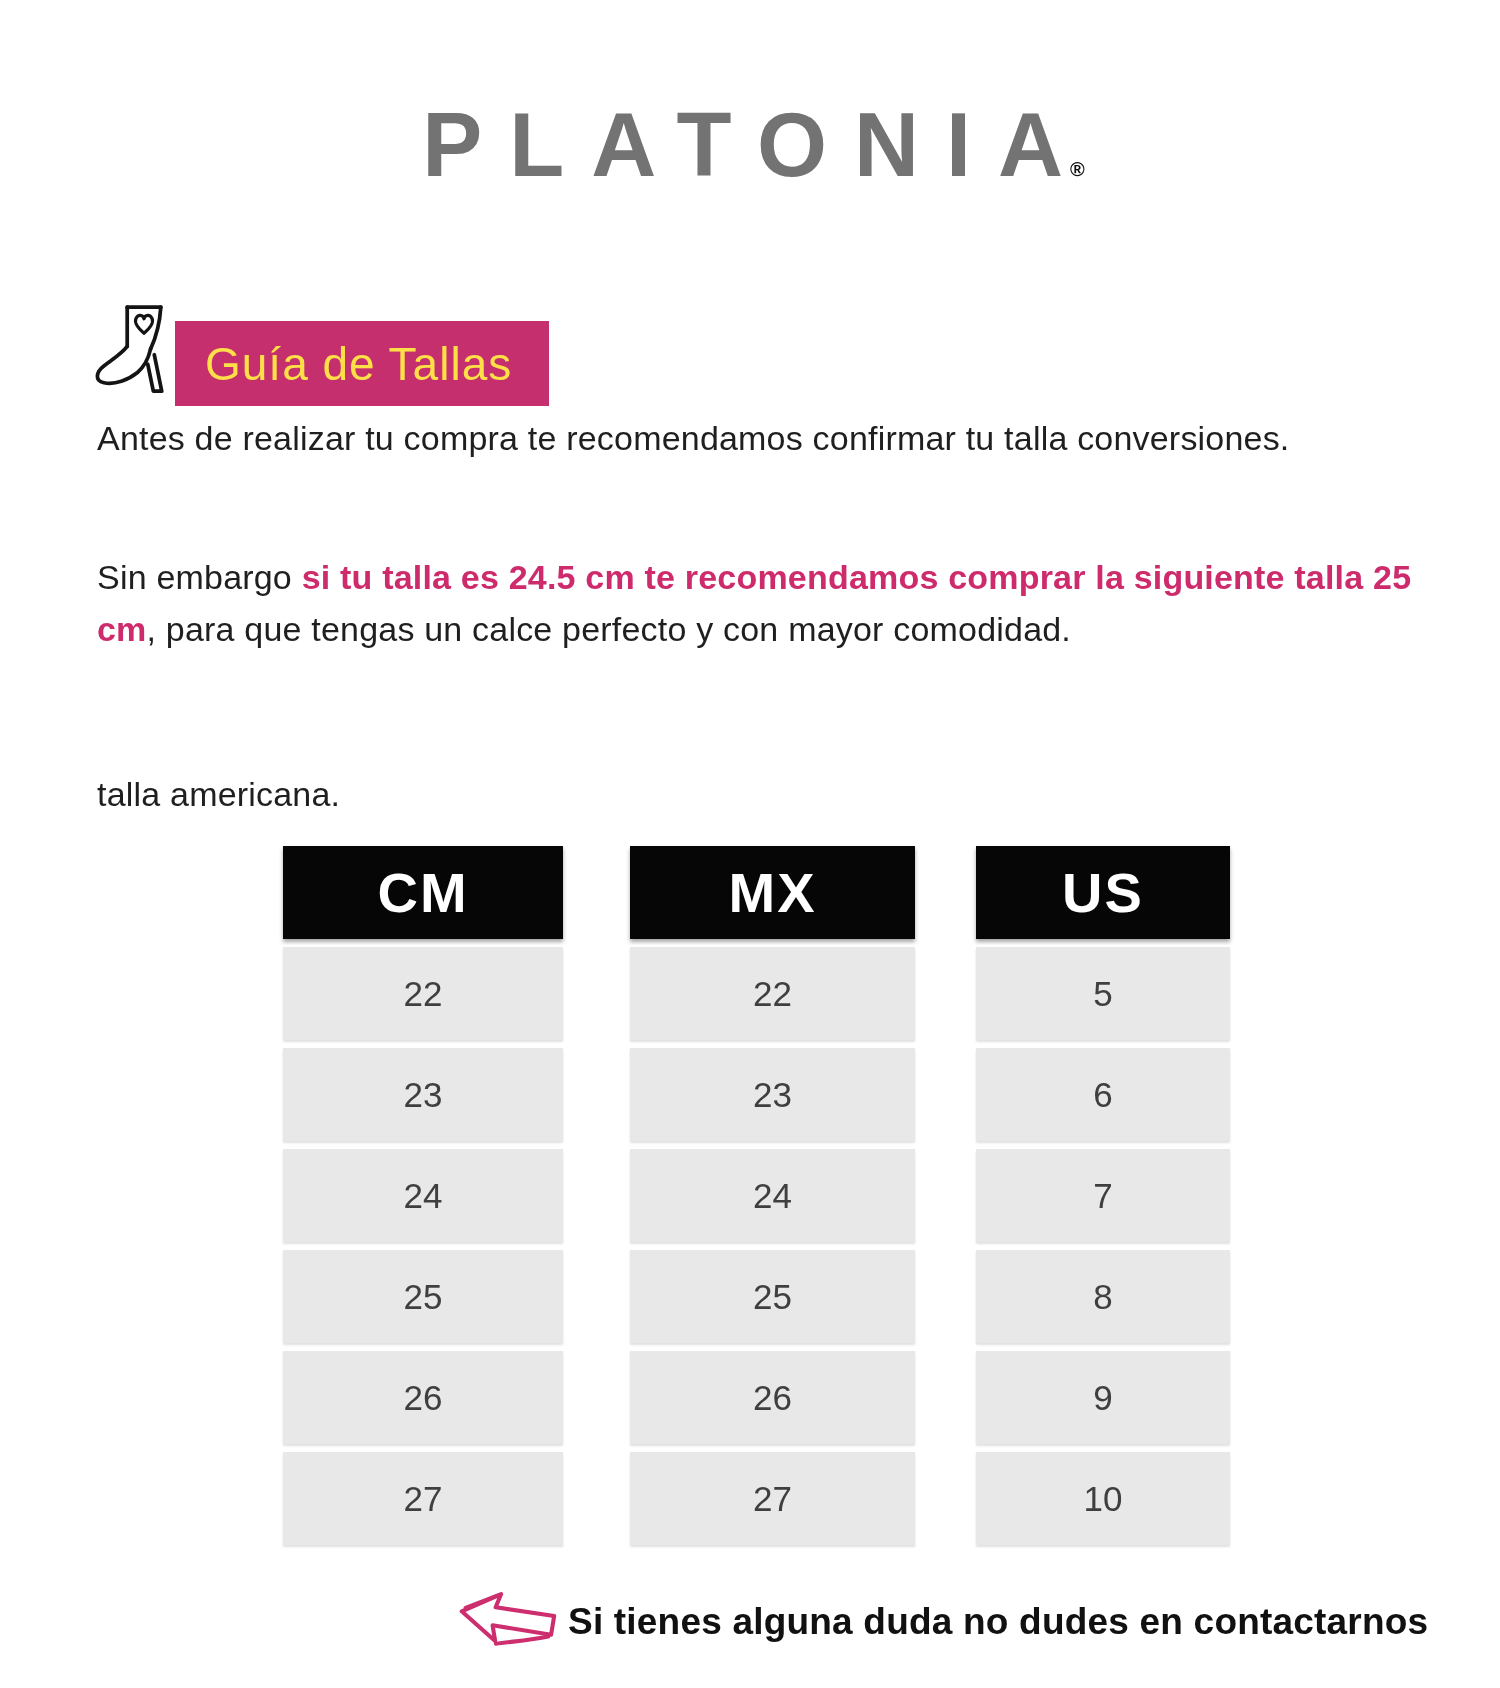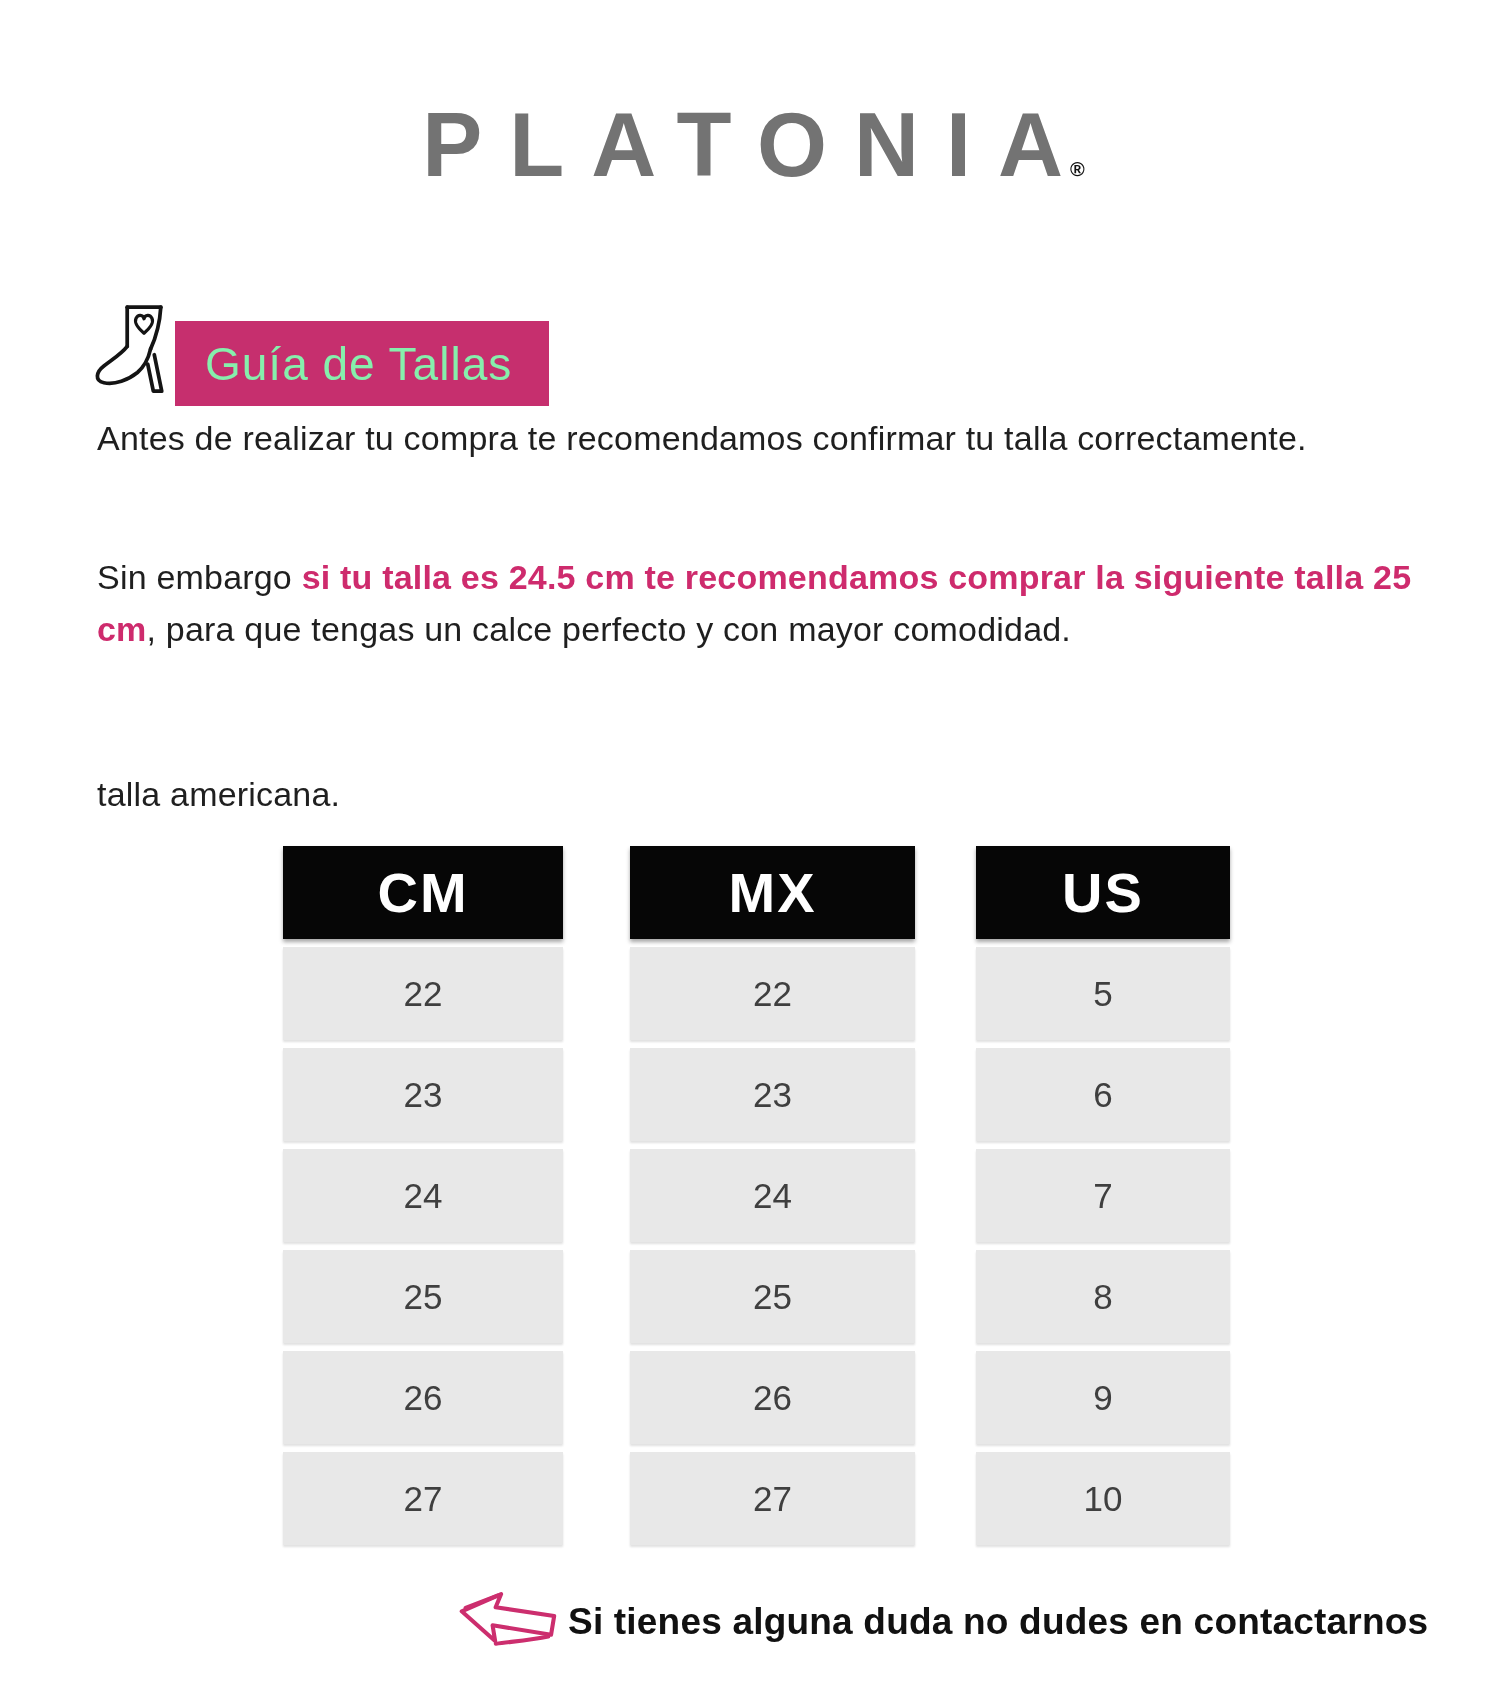--- a/index.html
+++ b/index.html
@@ -43,21 +43,21 @@
   .guide-icon{
     position:absolute;left:84px;top:295px;width:120px;height:112px;
   }
   .title-banner{
     position:absolute;left:175px;top:321px;width:374px;height:85px;
     background:var(--accent);
     display:flex;align-items:center;
     padding-left:30px;
   }
   .title-banner .title{
-    color:#86efac;
+    color:#fde047;
     font-size:46px;
     font-weight:400;
     letter-spacing:1px;
     white-space:nowrap;
   }
   
   .para{
     position:absolute;left:97px;width:1340px;
     font-size:34px;
     line-height:52px;
@@ -127,21 +127,21 @@
     <path d="M60 41 C53 35 49 30 51.5 25 C53.5 20.5 59 21 60 25.5 C61 21 66.5 20.5 68.5 25 C71 30 67 35 60 41 Z" stroke-width="3.4"></path>
     <path d="M42 55 C36 63 26 69 17 76 C8.5 82.5 7 92 17 94 C29 96.5 43 91 53 83 C60 77 64.5 69 67 58"></path>
     <path d="M64 74 L70 103 L79 103 L71 64"></path>
   </svg>
 
   <div class="title-banner">
     <span class="title">Guía de Tallas</span>
   </div>
 
   <div class="para p1">
-    <span>Antes de realizar tu compra te recomendamos confirmar tu talla correctamente.</span><br>
+    <span>Antes de realizar tu compra te recomendamos confirmar tu talla conversiones.</span><br>
   </div>
 
   <div class="para p2">
     <span>Sin embargo </span><span class="hl">si tu talla es 24.5 cm te recomendamos comprar la siguiente talla 25 cm</span><span>, para que tengas un calce perfecto y con mayor comodidad.</span>
   </div>
 
   <div class="para p3">
     <br>
     <span>talla americana.</span>
   </div>

